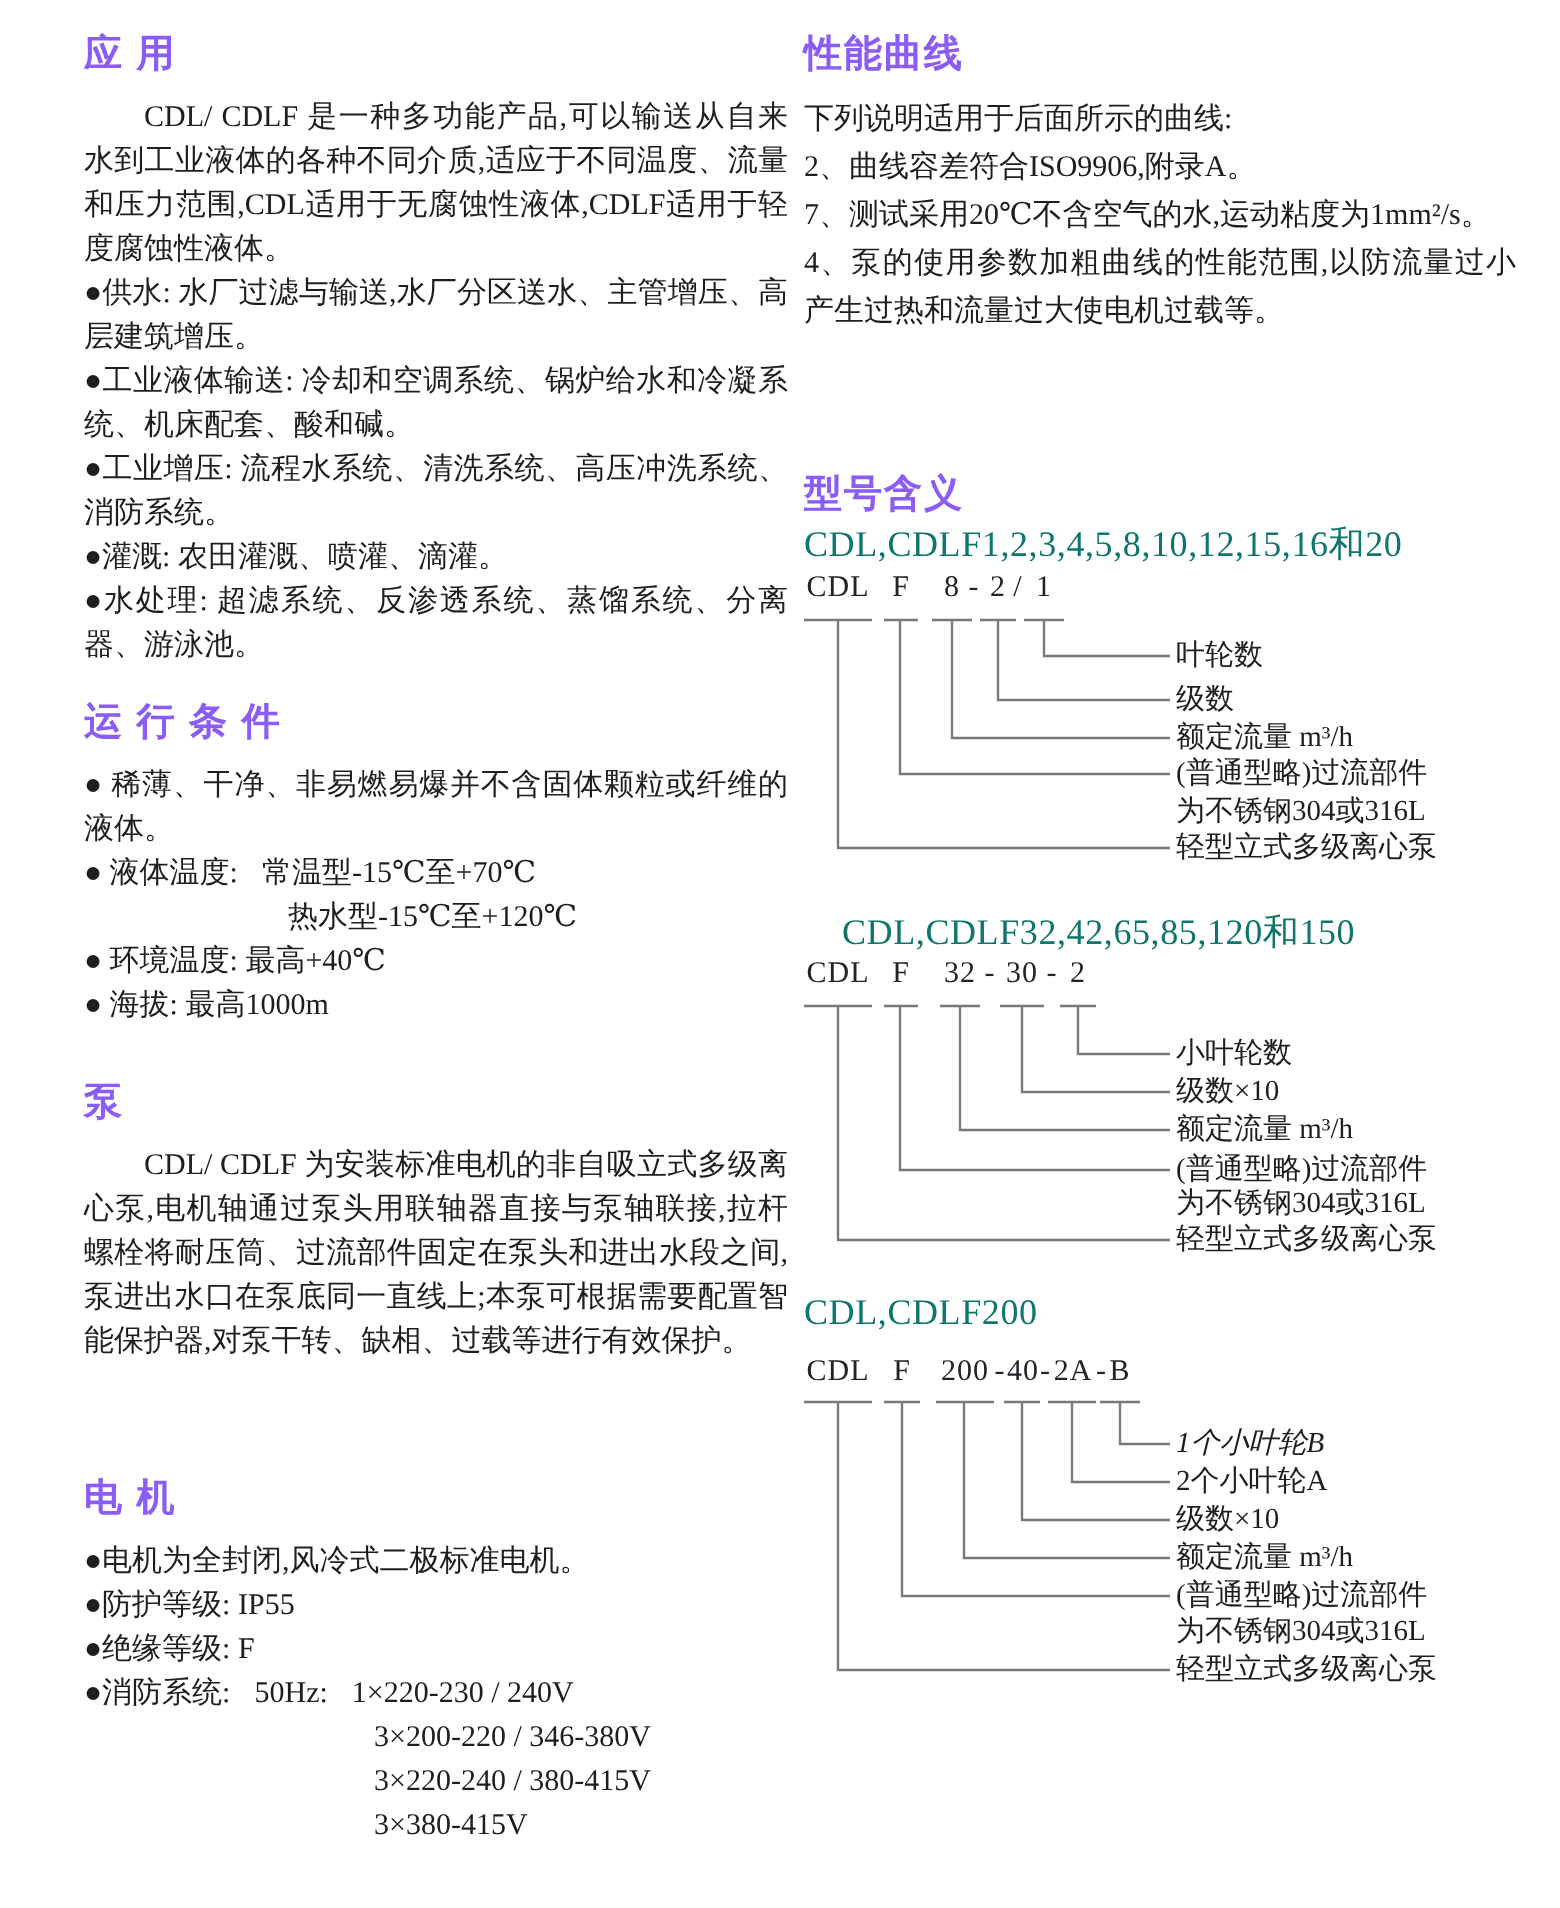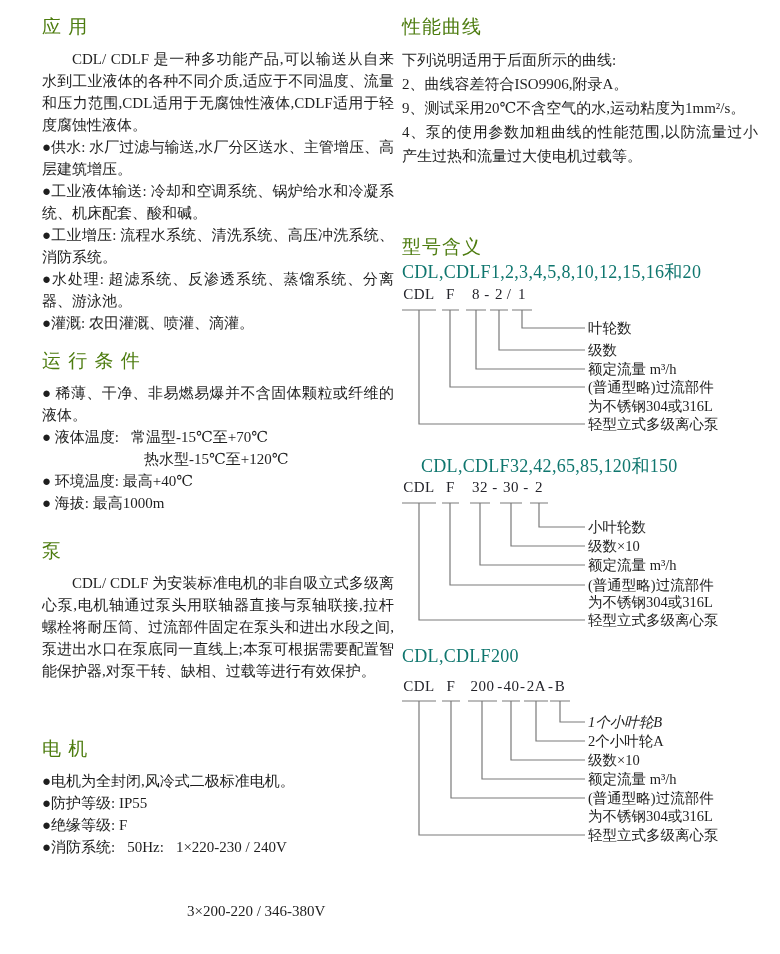--- a/index.html
+++ b/index.html
@@ -8,29 +8,29 @@
     font-family:"Liberation Serif","DejaVu Serif",serif;
     color:#1e1e1e; overflow:hidden;
   }
   .col { position:absolute; top:0; }
   .col-left  { left:42px;  width:352px; }
   .col-right { left:402px; width:356px; }
   .sec { position:absolute; left:0; right:0; }
 
   h2.sec-title {
     font-family:"Liberation Sans","DejaVu Sans",sans-serif;
-    font-weight:normal; font-size:19px; color:#4d7c0f;
+    font-weight:bold; font-size:19px; color:#8b5cf6;
     margin:0 0 8px 0; letter-spacing:1px;
   }
   .body { font-size:15px; line-height:22px; margin:0; text-align:justify; }
   .indent { text-indent:2em; }
   .perf .body { line-height:24px; }
 
   .sub-line { margin-left:102px; text-align:left; }
-  .volt-line { margin-left:145px; text-align:left;margin-top:42px; }
+  .volt-line { margin-left:145px; text-align:left; }
   .gap-sm { margin-left:12px; }
 
   .model-heading { font-size:18px; color:#0f766e; margin:0; letter-spacing:0.3px; }
 
   .diagram { position:absolute; left:0; width:352px; }
   .d1 { height:150px; } .d2 { height:152px; } .d3 { height:170px; }
   .diagram svg { position:absolute; left:0; top:0; }
   .tk {
     position:absolute; top:0; text-align:center; font-size:15px;
     color:#23232a; letter-spacing:0.5px; white-space:nowrap;
@@ -47,22 +47,22 @@
 <div class="page">
 
   <div class="col col-left">
 
     <section class="sec" style="top:14px;">
       <h2 class="sec-title">应 用</h2>
       <p class="body indent">CDL/ CDLF 是一种多功能产品,可以输送从自来水到工业液体的各种不同介质,适应于不同温度、流量和压力范围,CDL适用于无腐蚀性液体,CDLF适用于轻度腐蚀性液体。</p>
       <p class="body">●供水: 水厂过滤与输送,水厂分区送水、主管增压、高层建筑增压。</p>
       <p class="body">●工业液体输送: 冷却和空调系统、锅炉给水和冷凝系统、机床配套、酸和碱。</p>
       <p class="body">●工业增压: 流程水系统、清洗系统、高压冲洗系统、消防系统。</p>
+      <p class="body">●灌溉: 农田灌溉、喷灌、滴灌。</p>
       <p class="body">●水处理: 超滤系统、反渗透系统、蒸馏系统、分离器、游泳池。</p>
-      <p class="body">●灌溉: 农田灌溉、喷灌、滴灌。</p>
     </section>
 
     <section class="sec" style="top:348px;">
       <h2 class="sec-title">运 行 条 件</h2>
       <p class="body">● 稀薄、干净、非易燃易爆并不含固体颗粒或纤维的液体。</p>
       <p class="body"><span>● 液体温度:</span><span class="gap-sm">常温型-15℃至+70℃</span></p>
       <p class="body sub-line">热水型-15℃至+120℃</p>
       <p class="body">● 环境温度: 最高+40℃</p>
       <p class="body">● 海拔: 最高1000m</p>
     </section>
@@ -84,21 +84,21 @@
     </section>
 
   </div>
 
   <div class="col col-right">
 
     <section class="sec perf" style="top:14px;">
       <h2 class="sec-title">性能曲线</h2>
       <p class="body">下列说明适用于后面所示的曲线:</p>
       <p class="body">2、曲线容差符合ISO9906,附录A。</p>
-      <p class="body">9、测试采用20℃不含空气的水,运动粘度为1mm²/s。</p>
+      <p class="body">7、测试采用20℃不含空气的水,运动粘度为1mm²/s。</p>
       <p class="body">4、泵的使用参数加粗曲线的性能范围,以防流量过小产生过热和流量过大使电机过载等。</p>
     </section>
 
     <h2 class="sec-title sec" style="top:234px;">型号含义</h2>
 
     <p class="model-heading sec" style="top:260px;">CDL,CDLF1,2,3,4,5,8,10,12,15,16和20</p>
 
     <div class="diagram d1" style="top:286px;">
       <span class="tk" style="left:0;width:34px;">CDL</span>
       <span class="tk" style="left:40px;width:17px;">F</span>

